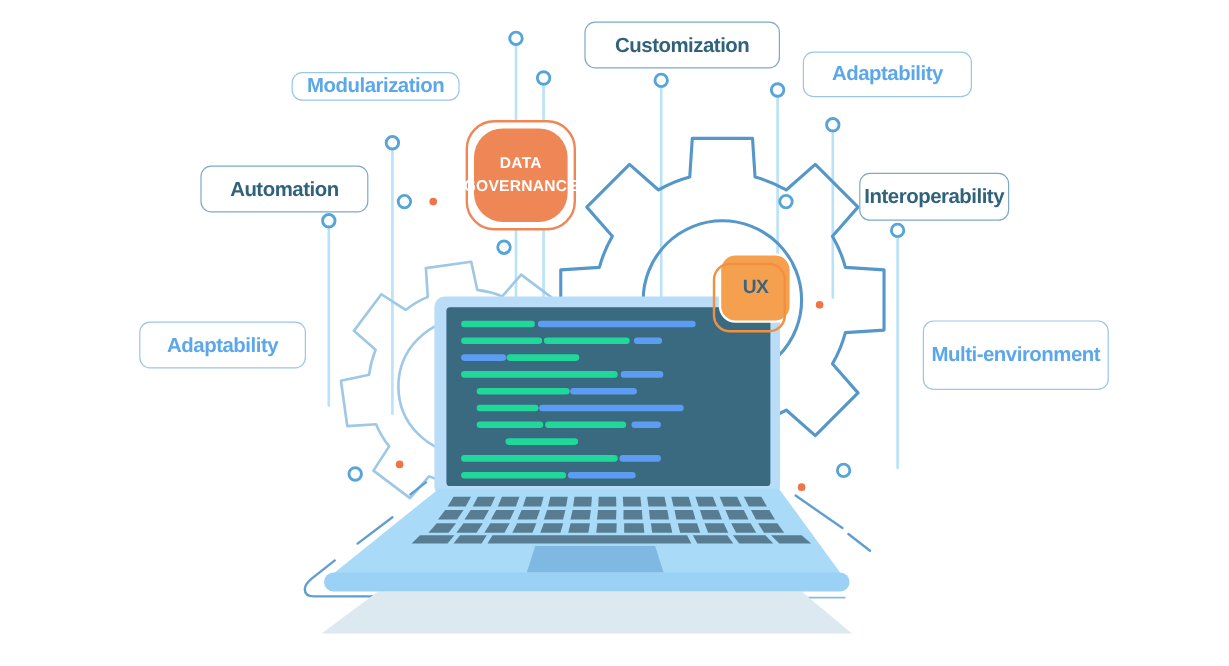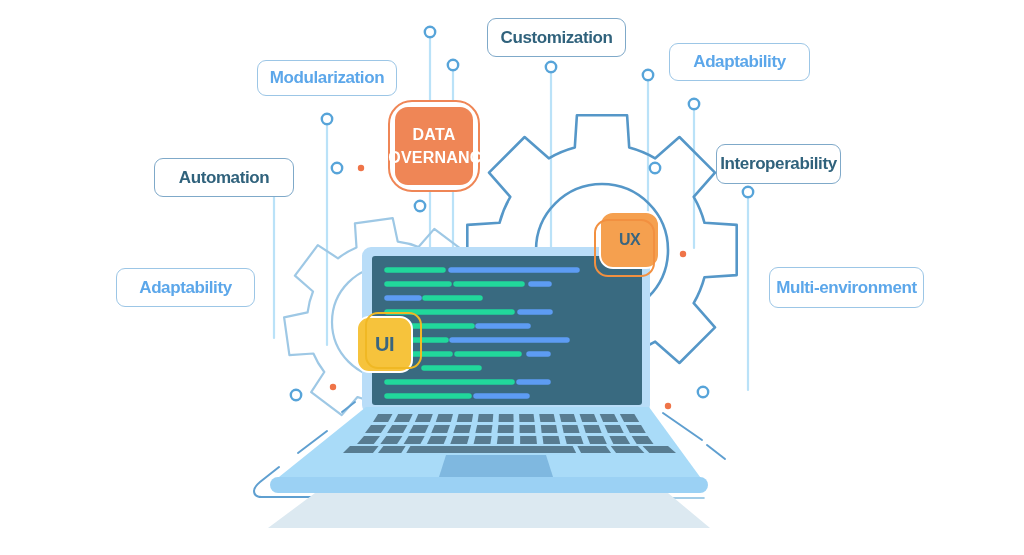--- a/index.html
+++ b/index.html
@@ -10,23 +10,23 @@
   .label{position:absolute;z-index:3;background:#fff;border-radius:9px;display:flex;
          align-items:center;justify-content:center;box-sizing:border-box;
          font-weight:bold;font-size:17px;letter-spacing:-0.4px;white-space:nowrap;}
   .label.dark{border:1.6px solid #7fa9c9;color:#30627c;}
   .label.light{border:1.6px solid #9cc6e6;color:#5ca7ea;}
   
   .badge{position:absolute;z-index:2;box-sizing:border-box;display:flex;align-items:center;
          justify-content:center;font-weight:bold;}
   .badge-dg{left:388px;top:100px;width:92px;height:92px;border:2.5px solid #ef8656;
             border-radius:24px;background:#fff;padding:5px;}
-  .badge-dg-inner{width:100%;height:100%;background:#ef8656;border-radius:13px;color:#fff;
+  .badge-dg-inner{width:100%;height:100%;background:#ef8656;border-radius:24px;color:#fff;
             display:flex;flex-direction:column;align-items:center;justify-content:center;
-            font-size:16px;font-weight:bold;letter-spacing:.2px;line-height:1.45;text-align:center;}
+            font-size:13px;font-weight:bold;letter-spacing:.2px;line-height:1.45;text-align:center;}
   .badge-ux{left:599px;top:211px;width:61px;height:58px;background:#f5a04f;border:2px solid #fff;
             border-radius:14px;color:#3a657f;font-size:16px;letter-spacing:-0.5px;}
   .badge-ux .ring{position:absolute;left:-7px;top:6px;width:100%;height:100%;
             border:2px solid #f29040;border-radius:14px;pointer-events:none;}
   .badge-ui{left:356px;top:316px;width:57px;height:57px;background:#f6c33c;border:2px solid #fff;
             border-radius:13px;color:#3a657f;font-size:20px;letter-spacing:-0.5px;}
   .badge-ui .ring{position:absolute;left:7px;top:-6px;width:100%;height:100%;
             border:2px solid #f0b824;border-radius:13px;pointer-events:none;}
 </style>
 </head>
@@ -147,53 +147,49 @@
         <polygon points="410.42,446 572.6,446 576.1,453 406.27,453" fill="#587c91"></polygon>
         <polygon points="577.37,446 605.99,446 611.065,453 581.095,453" fill="#587c91"></polygon>
         <polygon points="610.76,446 637.79,446 644.365,453 616.06,453" fill="#587c91"></polygon>
         <polygon points="642.56,446 668,446 676,453 649.36,453" fill="#587c91"></polygon>
         <polygon points="446,455 546,455 553,477 439,477" fill="#7fb8e0"></polygon>
         <rect x="270" y="477" width="438" height="16" rx="8" fill="#9bd1f4"></rect>
       </g>
   </svg>
 
   <div id="labels-layer">
-      <div class="label dark" style="left: 487px; top: 18px; width: 139px; height: 39px;">
+      <div class="label dark" style="left: 487px; top: 18px; width: 163px; height: 39px;">
         <span>Customization</span>
       </div>
-      <div class="label light" style="left: 257px; top: 60px; width: 140px; height: 36px;">
+      <div class="label light" style="left: 243px; top: 60px; width: 140px; height: 24px;">
         <span>Modularization</span>
       </div>
       <div class="label light" style="left: 669px; top: 43px; width: 141px; height: 38px;">
         <span>Adaptability</span>
       </div>
-      <div class="label dark" style="left: 154px; top: 138px; width: 140px; height: 39px; margin-top: 20px;">
+      <div class="label dark" style="left: 167px; top: 138px; width: 140px; height: 39px;">
         <span>Automation</span>
       </div>
       <div class="label dark" style="left: 716px; top: 144px; width: 125px; height: 40px;">
         <span>Interoperability</span>
       </div>
       <div class="label light" style="left: 116px; top: 268px; width: 139px; height: 39px; text-align: center;">
         <span>Adaptability</span>
       </div>
-      <div class="label light" style="left: 769px; top: 267px; width: 155px; height: 41px;">
+      <div class="label light" style="left: 769px; top: 267px; width: 155px; height: 58px;">
         <span>Multi-environment</span>
       </div>
     </div>
 
   <div class="badge badge-dg">
     <div class="badge-dg-inner">
       <div>DATA</div>
       <div>GOVERNANCE</div>
     </div>
   </div>
 
   <div class="badge badge-ux">
     <span class="ring"></span>
     <span>UX</span>
   </div>
 
-  <div class="badge badge-ui">
-    <span class="ring"></span>
-    <span>UI</span>
-  </div>
 
 </div>
 
 </body></html>

